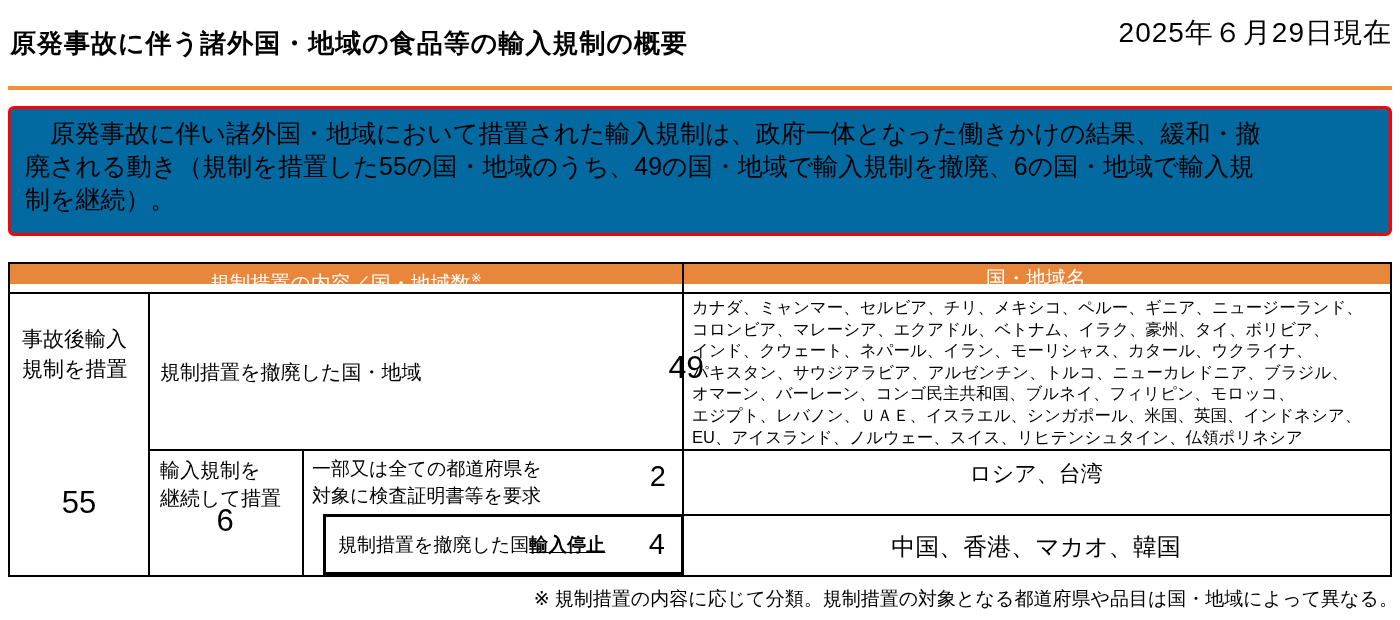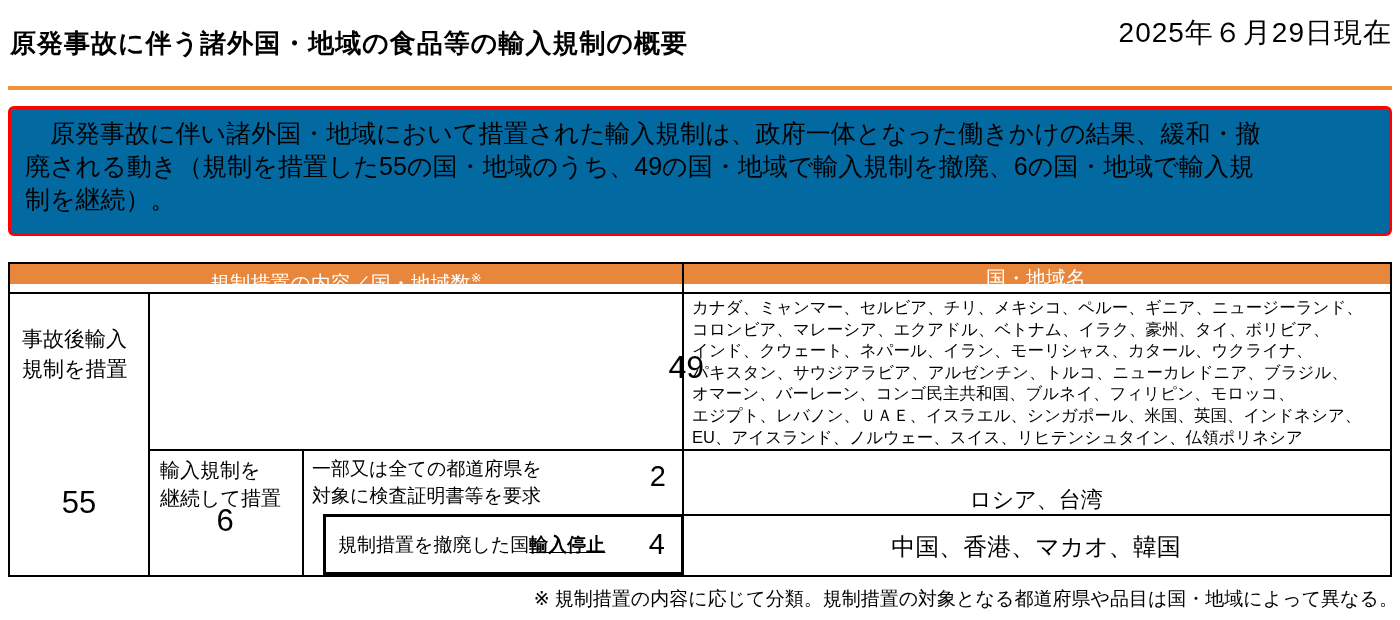--- a/index.html
+++ b/index.html
@@ -76,37 +76,38 @@
   <div class="vline" style="left:138px;top:28px;width:2px;height:283px;"></div>
   <div class="hline" style="left:138px;top:185px;width:536px;height:2px;"></div>
   <div class="hline" style="left:672px;top:185px;width:708px;height:2px;"></div>
   <div class="vline" style="left:292px;top:185px;width:2px;height:126px;"></div>
   <div class="hline" style="left:672px;top:250px;width:708px;height:2px;"></div>
 
   <div class="cell-text pre" style="left:12px;top:60px;font-size:21px;line-height:30px;">事故後輸入
 規制を措置</div>
   <div class="num" style="left:0;top:221px;width:138px;text-align:center;">55</div>
 
+  <div class="cell-text" style="left:150px;top:95px;">規制措置を撤廃した国・地域</div>
   <div class="num" style="left:138px;top:85px;width:522px;text-align:right;padding-right:12px;font-size:32px;margin-left:34px;">49</div>
   <div class="countries-list pre">カナダ、ミャンマー、セルビア、チリ、メキシコ、ペルー、ギニア、ニュージーランド、
 コロンビア、マレーシア、エクアドル、ベトナム、イラク、豪州、タイ、ボリビア、
 インド、クウェート、ネパール、イラン、モーリシャス、カタール、ウクライナ、
 パキスタン、サウジアラビア、アルゼンチン、トルコ、ニューカレドニア、ブラジル、
 オマーン、バーレーン、コンゴ民主共和国、ブルネイ、フィリピン、モロッコ、
 エジプト、レバノン、ＵＡＥ、イスラエル、シンガポール、米国、英国、インドネシア、
 EU、アイスランド、ノルウェー、スイス、リヒテンシュタイン、仏領ポリネシア</div>
 
   <div class="cell-text pre" style="left:150px;top:192px;line-height:28px;">輸入規制を
 継続して措置</div>
   <div class="num" style="left:138px;top:239px;width:154px;text-align:center;">6</div>
 
   <div class="cell-text pre" style="left:302px;top:191px;font-size:19px;line-height:27px;">一部又は全ての都道府県を
 対象に検査証明書等を要求</div>
   <div class="num" style="left:292px;top:196px;width:364px;text-align:right;font-size:29px;">2</div>
-  <div class="center-cell" style="top:221px;font-size:22px;">ロシア、台湾</div>
+  <div class="center-cell" style="top:195px;font-size:22px;">ロシア、台湾</div>
 
   <div class="inset-box">
     <span class="inset-label"><span>規制措置を撤廃した国</span><span class="em">輸入停止</span></span>
     <span class="inset-count">4</span>
   </div>
   <div class="center-cell" style="top:267px;font-size:24px;">中国、香港、マカオ、韓国</div>
 
 </div>
 
 <div class="abs footnote">※ 規制措置の内容に応じて分類。規制措置の対象となる都道府県や品目は国・地域によって異なる。</div>

